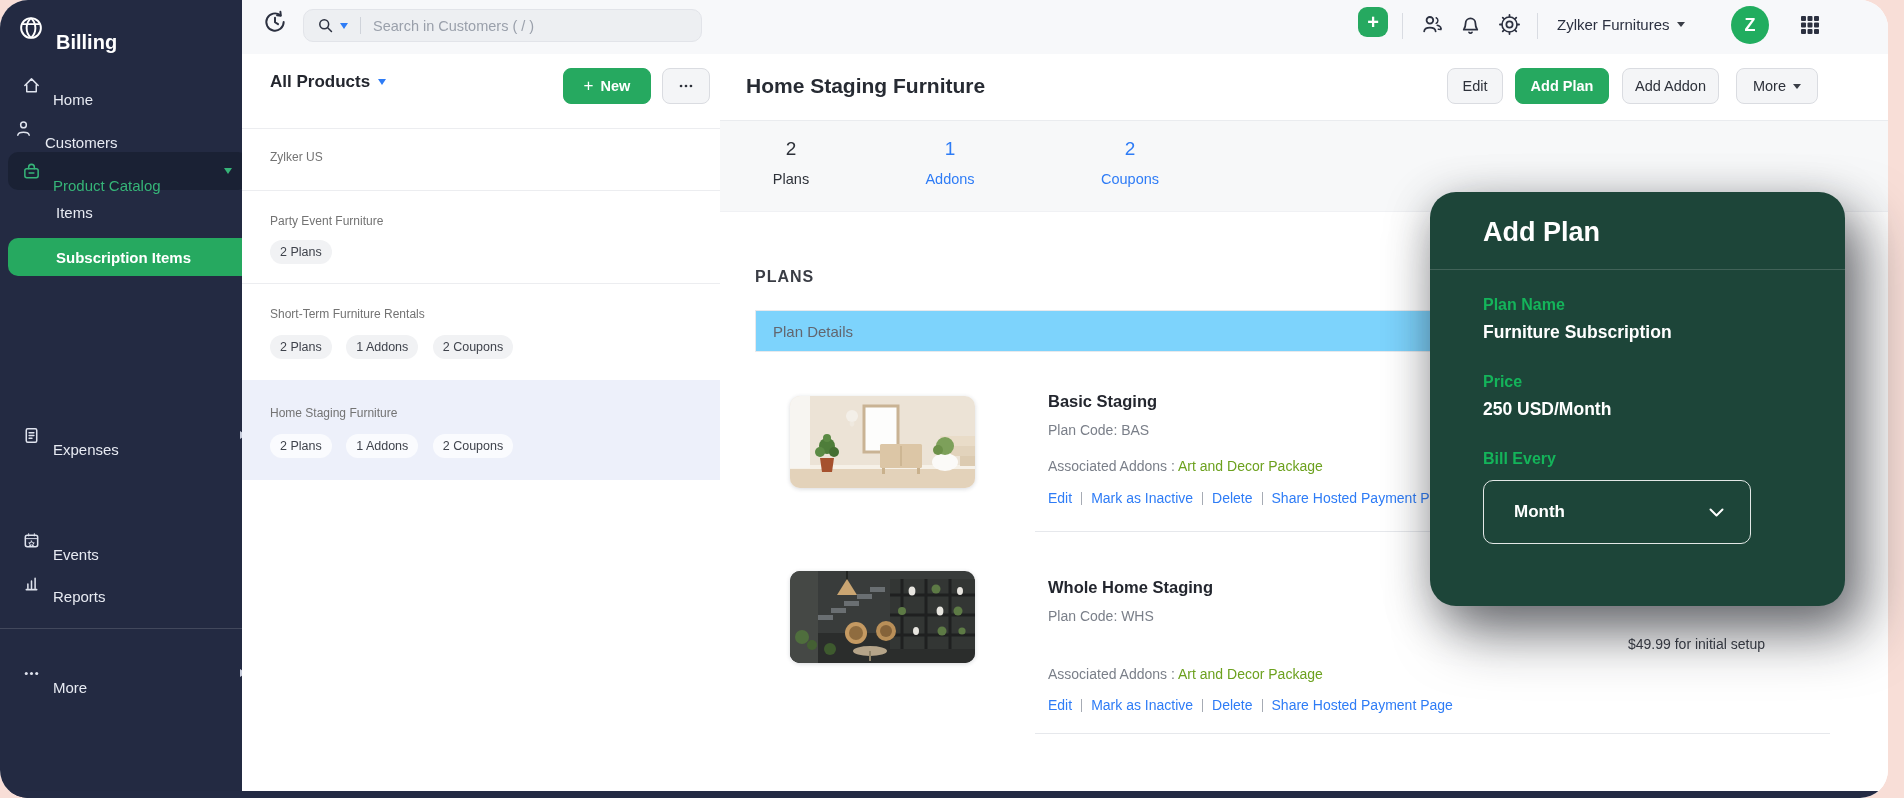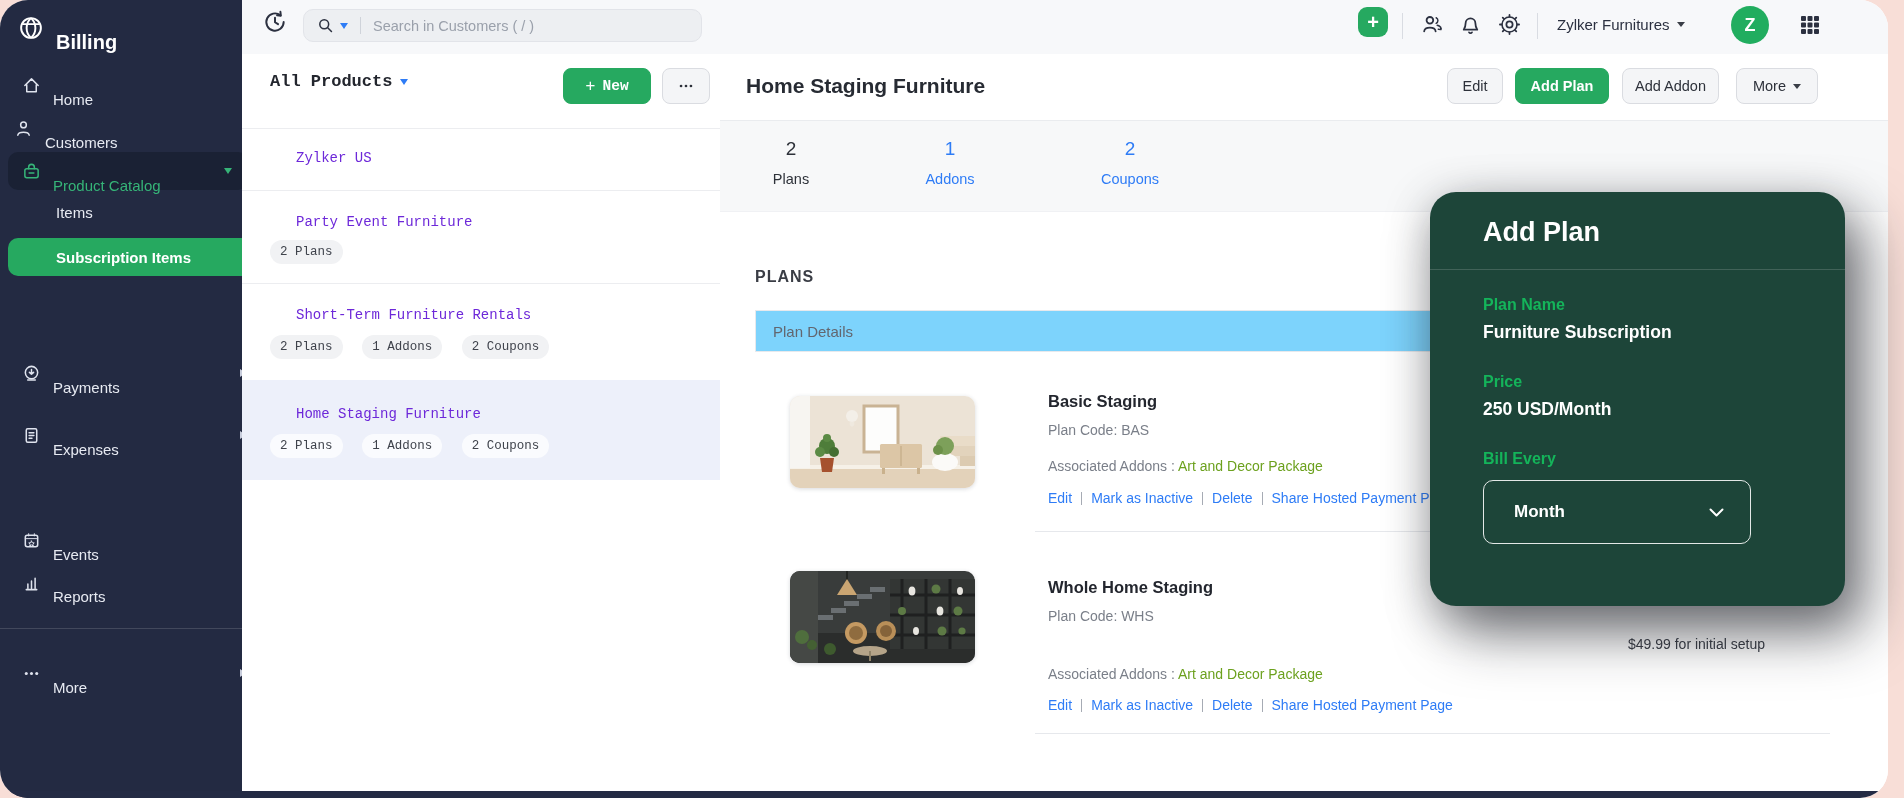--- a/index.html
+++ b/index.html
@@ -10,22 +10,22 @@
   #sidebar{position:absolute;left:0;top:0;width:242px;height:798px;background:#232a42;}
   .side-item{position:absolute;left:0;width:242px;display:flex;align-items:center;color:#e7eaf2;font-size:15px;}
   .side-item .lab{margin-left:12px;margin-top:28px;}
   .ic{flex:0 0 auto;}
   .chev-r{position:absolute;right:18px;width:0;height:0;border-left:6px solid #c9cedd;border-top:4.5px solid transparent;border-bottom:4.5px solid transparent;}
   .chev-d-green{position:absolute;right:16px;width:0;height:0;border-top:6px solid #36b478;border-left:4.5px solid transparent;border-right:4.5px solid transparent;}
   
   #topbar{position:absolute;left:242px;top:0;right:0;height:54px;background:#f7f8fa;border-bottom:1px solid #e9ebef;}
   .vdiv{position:absolute;top:13px;height:26px;width:1px;background:#d9dce2;}
   
-  #midcol{position:absolute;left:242px;top:54px;width:478px;bottom:8px;background:#fff;border-right:1px solid #6d28d9;font-family:Liberation Mono, monospace;}
-  .prod-row-title{position:absolute;left:28px;font-size:14px;color:#6d28d9;margin-left:26px;}
+  #midcol{position:absolute;left:242px;top:54px;width:478px;bottom:8px;background:#fff;border-right:1px solid #6d28d9;}
+  .prod-row-title{position:absolute;left:28px;font-size:12px;color:#737373;}
   .badge{display:inline-block;background:#f1f2f4;color:#3f434c;font-size:12.5px;padding:5px 10px;border-radius:12px;margin-right:10px;}
   .hline{position:absolute;height:1px;background:#ecedf0;}
   
   .btn{position:absolute;height:36px;border-radius:8px;display:flex;align-items:center;justify-content:center;font-size:14.5px;box-sizing:border-box;cursor:pointer;}
   .btn-light{background:#f4f5f7;border:1px solid #dadce1;color:#2d313a;}
   .btn-green{background:#26a960;color:#fff;font-weight:bold;border:1px solid #26a960;}
   .chev-d-dark{display:inline-block;width:0;height:0;border-top:5px solid #3a3e47;border-left:4px solid transparent;border-right:4px solid transparent;margin-left:7px;}
   .chev-d-blue{display:inline-block;width:0;height:0;border-top:6px solid #2e7cf6;border-left:4.5px solid transparent;border-right:4.5px solid transparent;margin-left:8px;}
   
   .stat{position:absolute;width:120px;text-align:center;}
@@ -87,28 +87,20 @@
 
     <div class="side-item" style="top:196px;height:32px;padding-left:56px;">
       <span>Items</span>
     </div>
 
     <div class="side-item" style="top:238px;height:38px;left:8px;width:226px;padding-left:48px;background:#26a960;border-radius:10px;font-weight:bold;color:#fff;">
       <span>Subscription Items</span>
     </div>
 
 
-    <div class="side-item" style="top:356px;height:34px;padding-left:22px;">
-      <svg class="ic" width="19" height="19" viewBox="0 0 20 20" fill="none" stroke="#dfe3ee" stroke-width="1.6" stroke-linecap="round" stroke-linejoin="round">
-          <circle cx="10" cy="9" r="6.5"></circle>
-          <path d="M10 5.8v5m-2.2-2 2.2 2 2.2-2M6 16.8h8"></path>
-        </svg>
-      <span class="lab">Payments</span>
-      <span class="chev-r"></span>
-    </div>
 
     <div class="side-item" style="top:418px;height:34px;padding-left:22px;">
       <svg class="ic" width="19" height="19" viewBox="0 0 20 20" fill="none" stroke="#dfe3ee" stroke-width="1.6" stroke-linecap="round" stroke-linejoin="round">
           <rect x="4.5" y="3" width="11" height="14" rx="1.5"></rect>
           <path d="M7.5 7h5M7.5 10h5M7.5 13h3"></path>
         </svg>
       <span class="lab">Expenses</span>
       <span class="chev-r"></span>
     </div>
 

